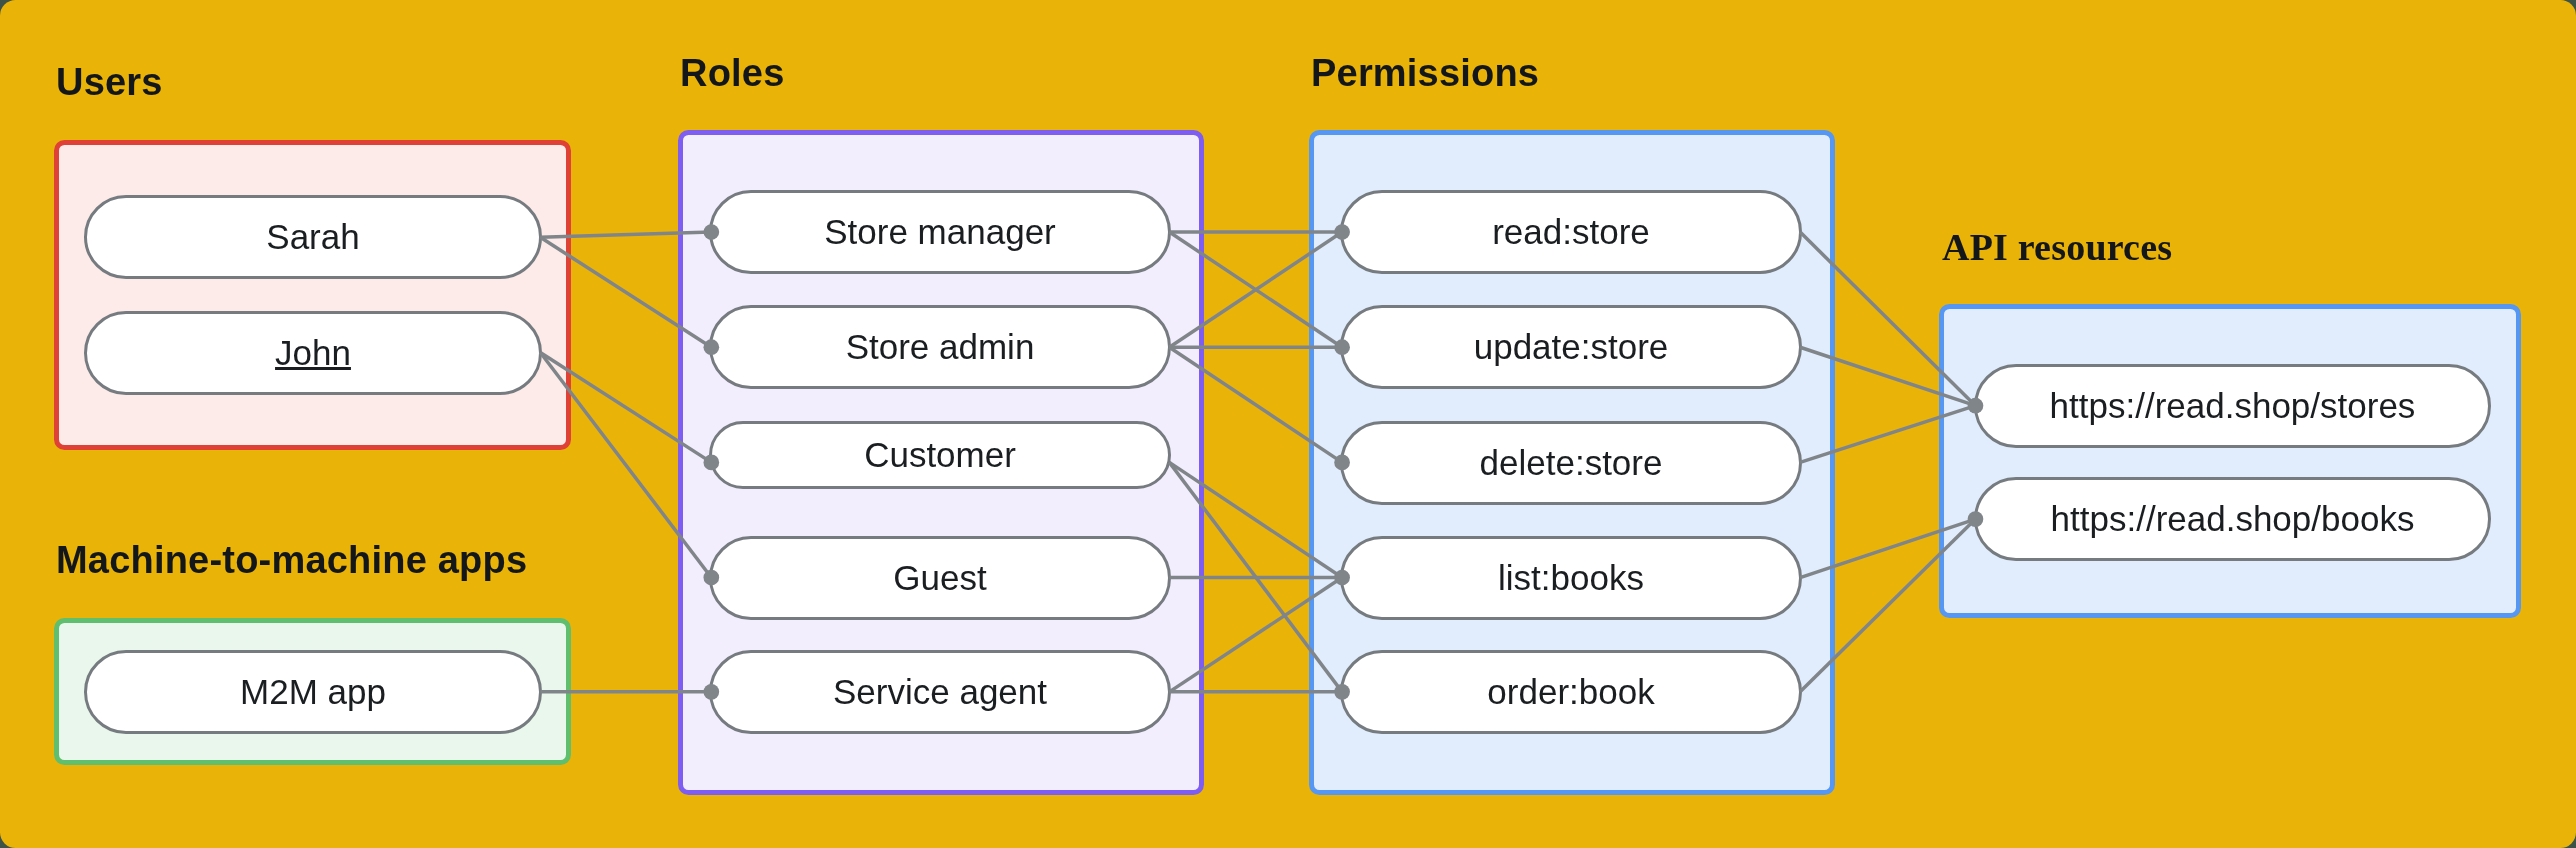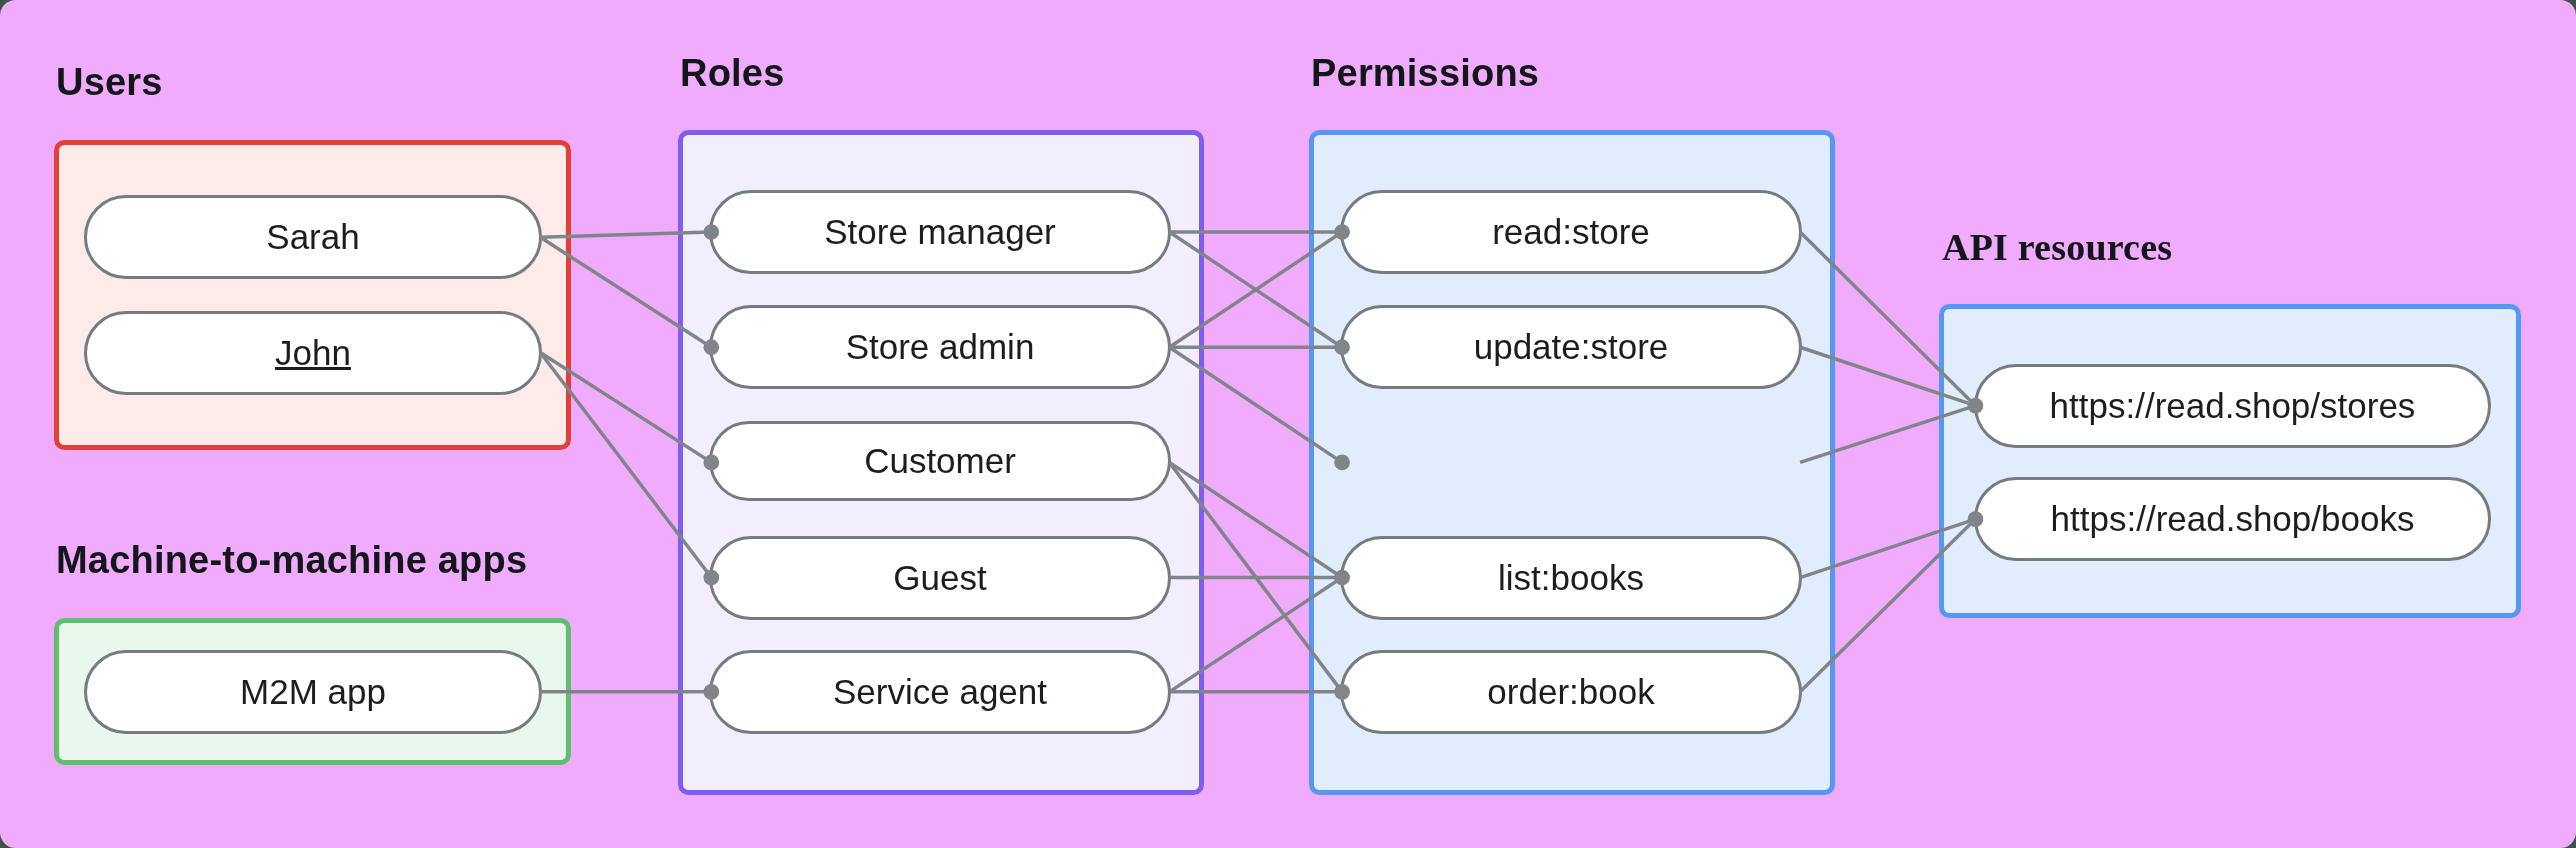--- a/index.html
+++ b/index.html
@@ -5,21 +5,21 @@
   html, body { margin: 0; padding: 0; }
   body {
     width: 2576px; height: 848px;
     background: #3e5348;
     font-family: "Liberation Sans", sans-serif;
     overflow: hidden;
   }
   .canvas {
     position: relative;
     width: 2576px; height: 848px;
-    background: #f0abfc;
+    background: #eab308;
     border-radius: 15.7px;
     overflow: hidden;
   }
   .layer { position: absolute; left: 0; top: 0; width: 100%; height: 100%; }
   .group-box {
     position: absolute;
     border-style: solid;
     border-width: 5.2px;
     border-radius: 10.5px;
     box-sizing: border-box;
@@ -62,25 +62,26 @@
       <div class="group-label" style="left: 1311px; top: 52px;">Permissions</div>
       <div class="group-box" style="left: 1939px; top: 304px; width: 582px; height: 314px; border-color: rgb(86, 151, 243); background: rgb(225, 237, 252);"></div>
       <div class="group-label" style="left: 1942px; top: 225px; font-family: Liberation Serif, serif;">API resources</div>
     </div>
   <div class="layer" id="node-layer">
       <div class="node" style="left: 84px; top: 195px; width: 458px; height: 84px; border-color: rgb(118, 123, 128); background: rgb(255, 255, 255); color: rgb(27, 30, 33);">Sarah</div>
       <div class="node" style="left: 84px; top: 311px; width: 458px; height: 84px; border-color: rgb(118, 123, 128); background: rgb(255, 255, 255); color: rgb(27, 30, 33); text-decoration: underline;">John</div>
       <div class="node" style="left: 84px; top: 650px; width: 458px; height: 84px; border-color: rgb(118, 123, 128); background: rgb(255, 255, 255); color: rgb(27, 30, 33);">M2M app</div>
       <div class="node" style="left: 709px; top: 305px; width: 462px; height: 84px; border-color: rgb(118, 123, 128); background: rgb(255, 255, 255); color: rgb(27, 30, 33);">Store admin</div>
       <div class="node" style="left: 709px; top: 190px; width: 462px; height: 84px; border-color: rgb(118, 123, 128); background: rgb(255, 255, 255); color: rgb(27, 30, 33);">Store manager</div>
-      <div class="node" style="left: 709px; top: 421px; width: 462px; height: 80px; border-color: rgb(118, 123, 128); background: rgb(255, 255, 255); color: rgb(27, 30, 33);">Customer</div>
+      <div class="node" style="left: 709px; top: 421px; width: 462px; height: 68px; border-color: rgb(118, 123, 128); background: rgb(255, 255, 255); color: rgb(27, 30, 33);">Customer</div>
       <div class="node" style="left: 709px; top: 536px; width: 462px; height: 84px; border-color: rgb(118, 123, 128); background: rgb(255, 255, 255); color: rgb(27, 30, 33);">Guest</div>
       <div class="node" style="left: 709px; top: 650px; width: 462px; height: 84px; border-color: rgb(118, 123, 128); background: rgb(255, 255, 255); color: rgb(27, 30, 33);">Service agent</div>
       <div class="node" style="left: 1340px; top: 190px; width: 462px; height: 84px; border-color: rgb(118, 123, 128); background: rgb(255, 255, 255); color: rgb(27, 30, 33);">read:store</div>
       <div class="node" style="left: 1340px; top: 305px; width: 462px; height: 84px; border-color: rgb(118, 123, 128); background: rgb(255, 255, 255); color: rgb(27, 30, 33);">update:store</div>
+      <div class="node" style="left: 1340px; top: 421px; width: 462px; height: 84px; border-color: rgb(118, 123, 128); background: rgb(255, 255, 255); color: rgb(27, 30, 33);">delete:store</div>
       <div class="node" style="left: 1340px; top: 536px; width: 462px; height: 84px; border-color: rgb(118, 123, 128); background: rgb(255, 255, 255); color: rgb(27, 30, 33);">list:books</div>
       <div class="node" style="left: 1340px; top: 650px; width: 462px; height: 84px; border-color: rgb(118, 123, 128); background: rgb(255, 255, 255); color: rgb(27, 30, 33);">order:book</div>
       <div class="node" style="left: 1974px; top: 364px; width: 517px; height: 84px; border-color: rgb(118, 123, 128); background: rgb(255, 255, 255); color: rgb(27, 30, 33);">https://read.shop/stores</div>
       <div class="node" style="left: 1974px; top: 477px; width: 517px; height: 84px; border-color: rgb(118, 123, 128); background: rgb(255, 255, 255); color: rgb(27, 30, 33);">https://read.shop/books</div>
     </div>
   <svg class="edges" id="edge-layer" width="2576" height="848" viewBox="0 0 2952 972">
       <line x1="619" y1="272" x2="815" y2="266" stroke="#80858a" stroke-width="4"></line>
       <line x1="619" y1="272" x2="815" y2="398" stroke="#80858a" stroke-width="4"></line>
       <line x1="619" y1="404" x2="815" y2="530" stroke="#80858a" stroke-width="4"></line>
       <line x1="619" y1="404" x2="815" y2="662" stroke="#80858a" stroke-width="4"></line>

